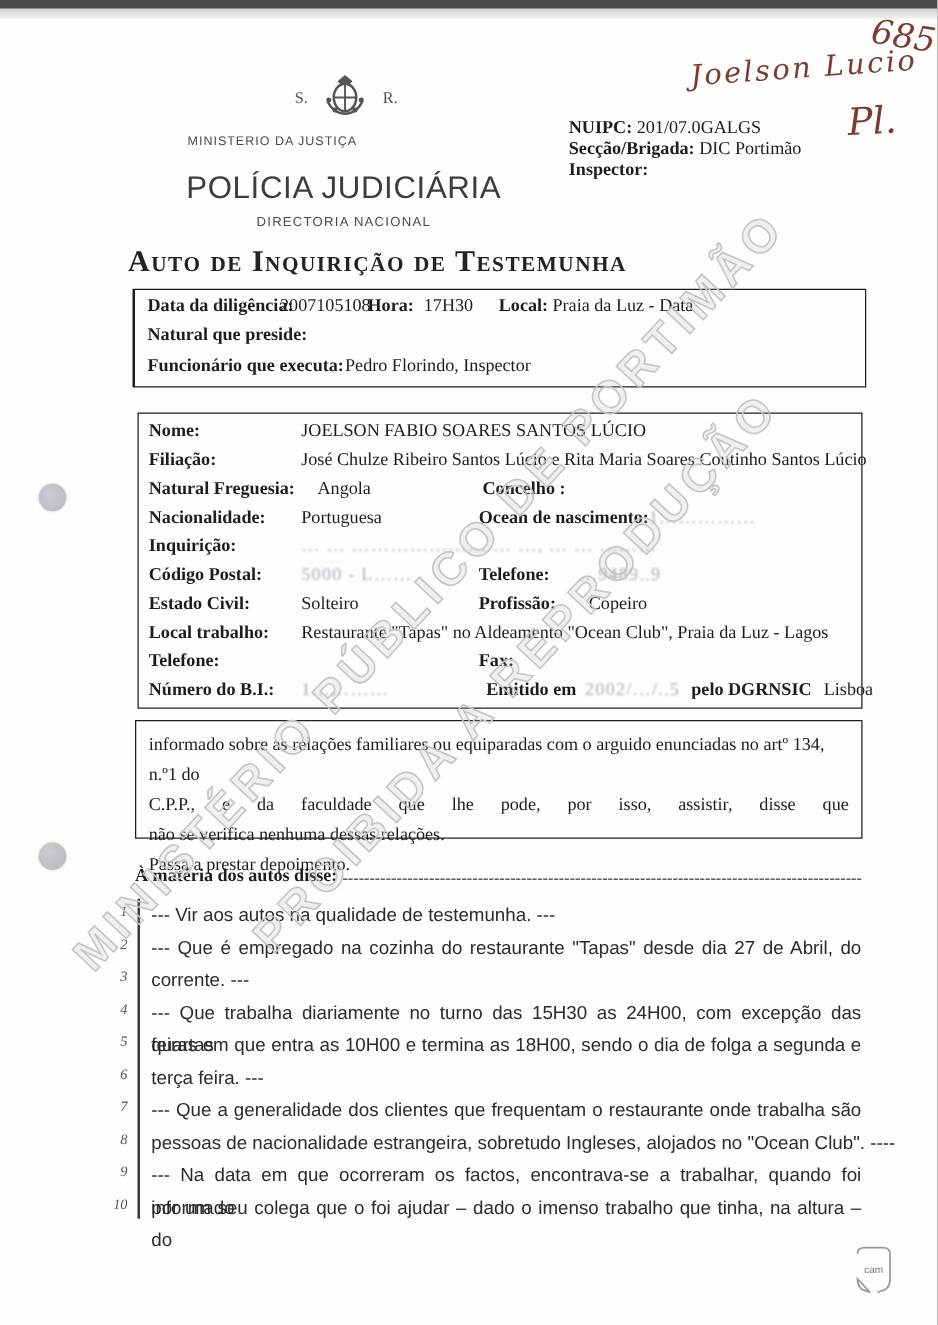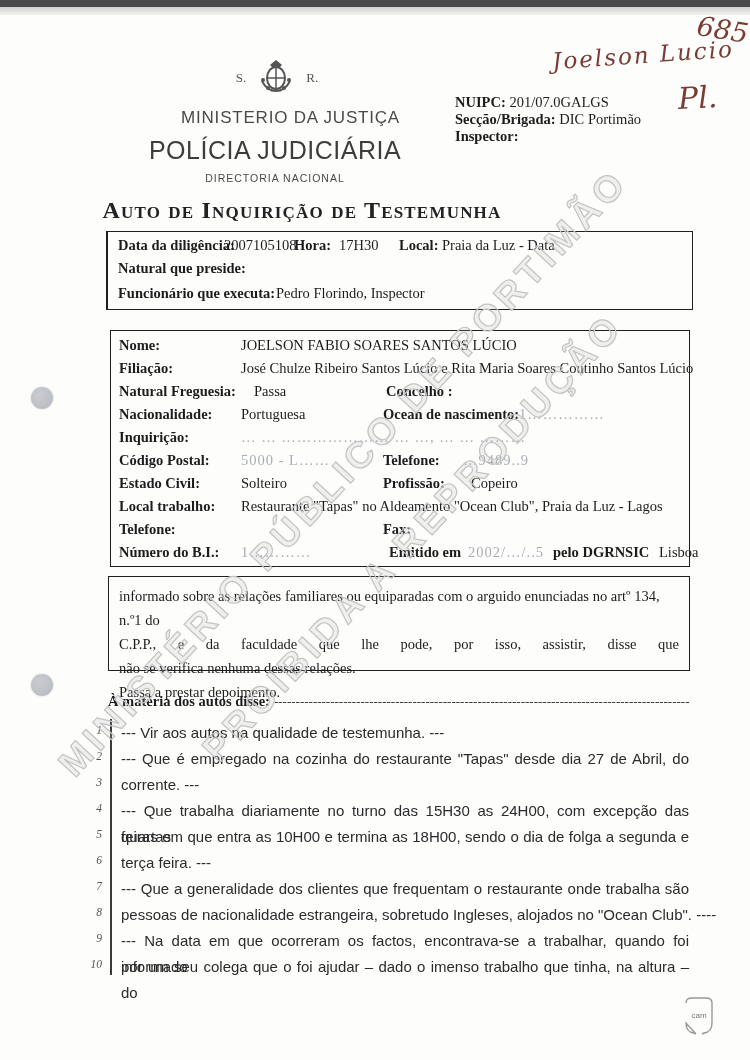--- a/index.html
+++ b/index.html
@@ -11,22 +11,22 @@
              background:linear-gradient(#cfcfcf,#f2f2f0);}
   
   .hw{font-family:"DejaVu Serif",serif;font-style:italic;color:#7a3b32;}
   .hw-folio{position:absolute;left:697px;top:14px;font-size:27px;transform:rotate(9deg);}
   .hw-name{position:absolute;left:552px;top:42px;font-size:23px;letter-spacing:2px;transform:rotate(-4deg);}
   .hw-init{position:absolute;left:678px;top:80px;font-size:30px;transform:rotate(-3deg);}
   
   .crest{position:absolute;left:222px;top:58px;width:110px;text-align:center;}
   .crest-row{display:flex;align-items:center;justify-content:center;gap:10px;color:#555;
              font-size:13px;}
-  .ministry{position:absolute;left:150px;top:108px;width:250px;text-align:right;
-            font-family:"Liberation Sans",sans-serif;font-size:17px;letter-spacing:.8px;color:#4a4a4a;}
+  .ministry{position:absolute;left:150px;top:108px;width:250px;text-align:left;
+            font-family:"Liberation Sans",sans-serif;font-size:10px;letter-spacing:.8px;color:#4a4a4a;}
   .org{position:absolute;left:120px;top:136px;width:310px;text-align:center;
        font-family:"Liberation Sans",sans-serif;font-size:25px;letter-spacing:.5px;color:#3d3d3d;}
   .directorate{position:absolute;left:140px;top:172px;width:270px;text-align:center;
        font-family:"Liberation Sans",sans-serif;font-size:10.5px;letter-spacing:1px;color:#4a4a4a;}
   .nuipc{position:absolute;left:455px;top:94px;font-size:14.5px;line-height:17px;}
   .nuipc b{font-weight:bold;}
   
   .doctitle{position:absolute;left:0;top:197px;width:604px;text-align:center;
             font-variant:small-caps;font-weight:bold;font-size:24px;letter-spacing:1.2px;color:#222;}
   
@@ -122,21 +122,21 @@
   </div>
 
   <div class="fbox box2">
     <span class="abs lbl" style="left:8px;top:6px">Nome:</span>
     <span class="abs val" style="left:130px;top:6px">JOELSON FABIO SOARES SANTOS LÚCIO</span>
 
     <span class="abs lbl" style="left:8px;top:29px">Filiação:</span>
     <span class="abs val" style="left:130px;top:29px">José Chulze Ribeiro Santos Lúcio e Rita Maria Soares Coutinho Santos Lúcio</span>
 
     <span class="abs lbl" style="left:8px;top:52px">Natural Freguesia:</span>
-    <span class="abs val" style="left:143px;top:52px">Passa</span>
+    <span class="abs val" style="left:143px;top:52px">Angola</span>
     <span class="abs lbl" style="left:275px;top:52px">Concelho :</span>
 
     <span class="abs lbl" style="left:8px;top:75px">Nacionalidade:</span>
     <span class="abs val" style="left:130px;top:75px">Portuguesa</span>
     <span class="abs lbl" style="left:272px;top:75px">Ocean de nascimento:</span>
     <span class="abs val redacted" style="left:408px;top:75px">1……………</span>
 
     <span class="abs lbl" style="left:8px;top:98px">Inquirição:</span>
     <span class="abs val redacted" style="left:130px;top:98px">… … ………………… … …, … …  ………</span>
 

